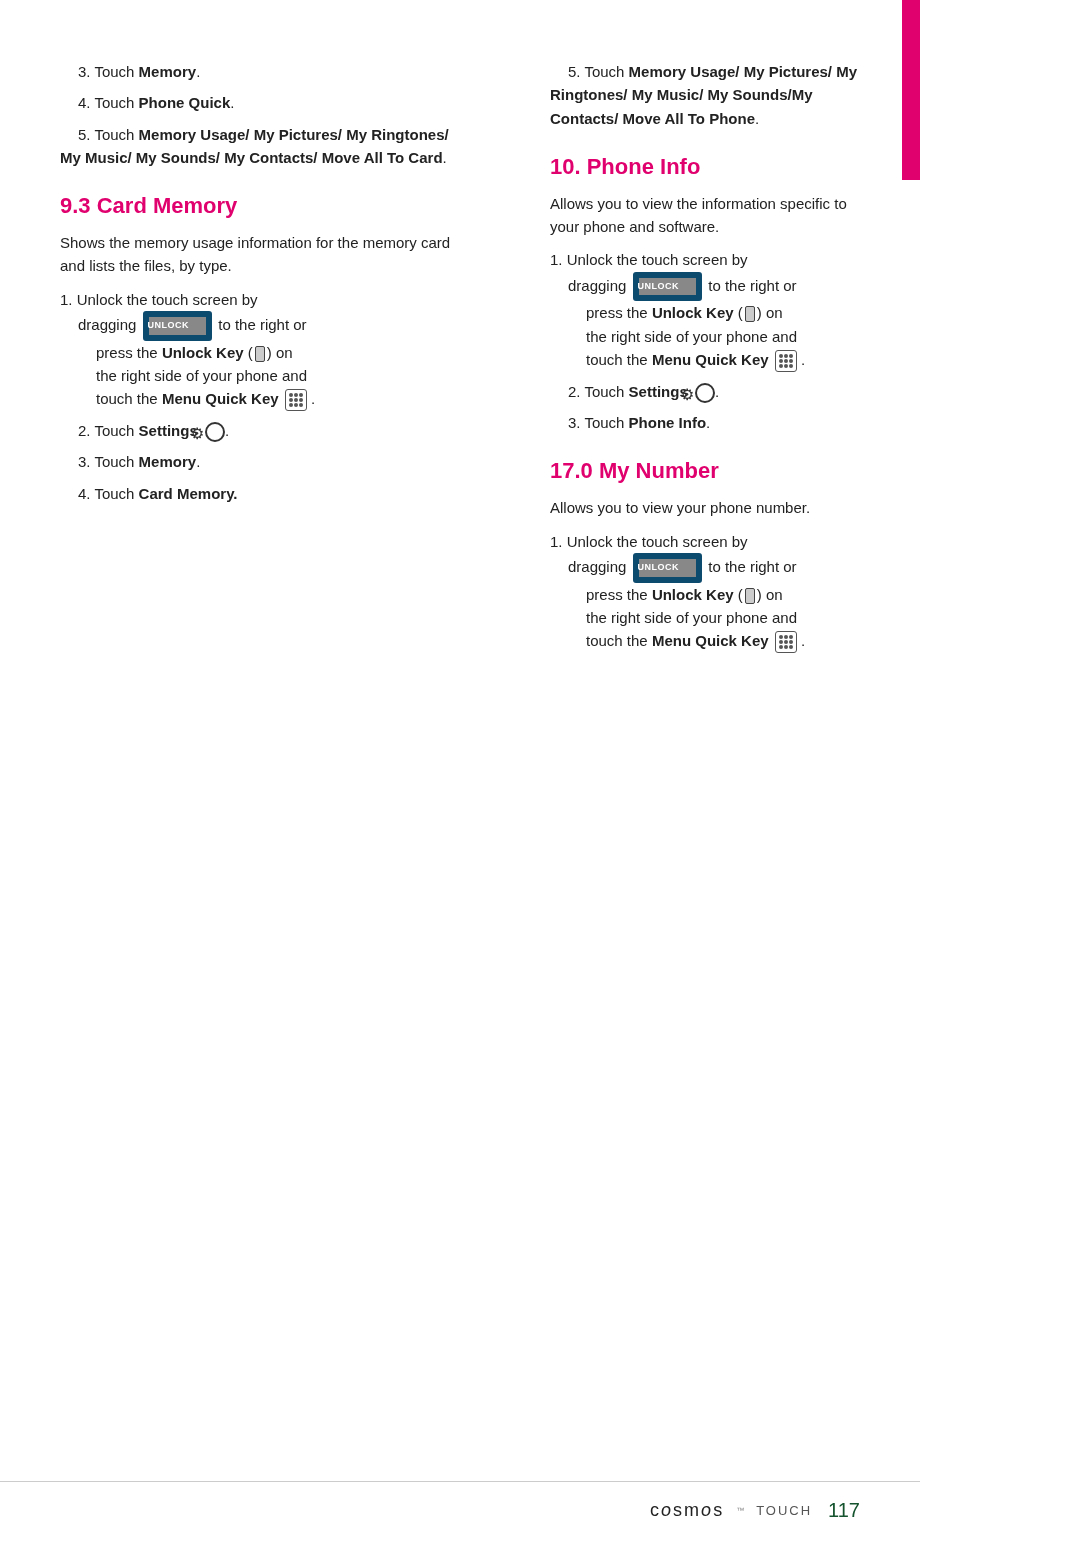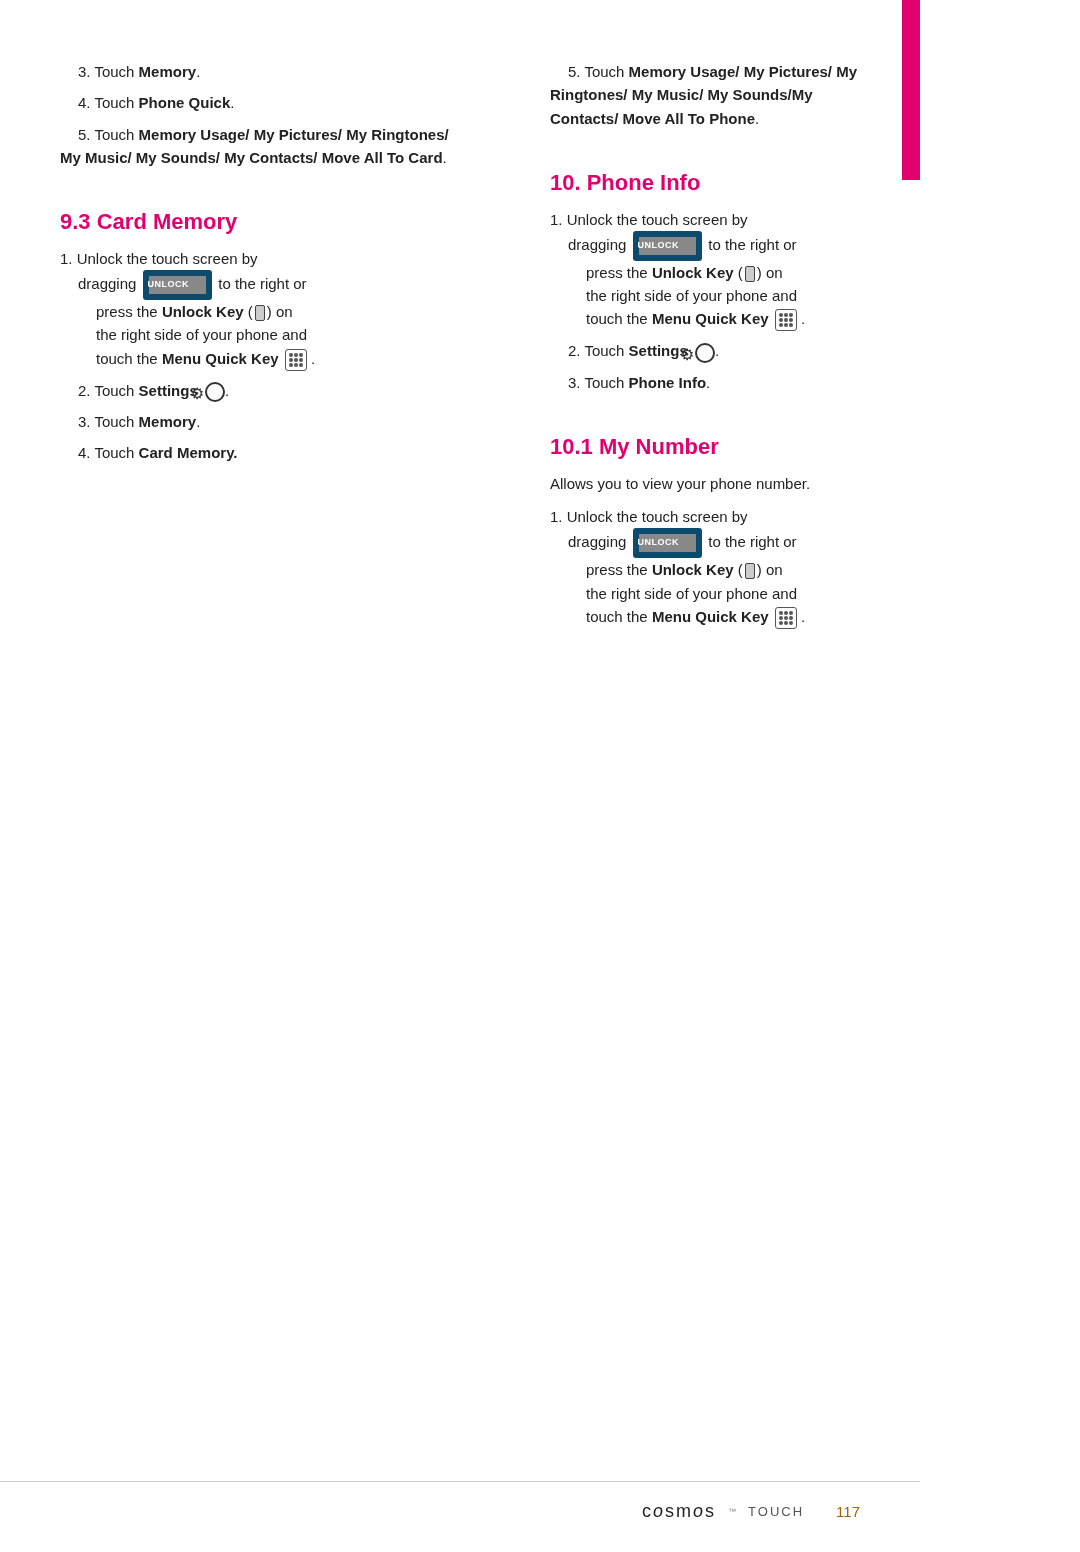--- a/index.html
+++ b/index.html
@@ -48,21 +48,21 @@
     .col-right {
       flex: 1;
     }
 
     
     .section-heading {
       color: #e0006e;
       font-size: 22px;
       font-weight: bold;
       margin-bottom: 12px;
-      margin-top: 40px;
+      margin-top: 24px;
     }
 
     p {
       line-height: 1.55;
       margin-bottom: 10px;
     }
 
     strong {
       font-weight: bold;
     }
@@ -166,24 +166,24 @@
 
     .footer-touch {
       font-size: 13px;
       letter-spacing: 2px;
       color: #555;
       text-transform: uppercase;
       font-weight: normal;
     }
 
     .footer-page {
-      font-size: 15px;
-      color: #a16207;
+      font-size: 20px;
+      color: #14532d;
       font-weight: normal;
-      margin-left: 20px;
+      margin-left: 4px;
     }
 
     .footer-separator {
       width: 100%;
       position: absolute;
       bottom: 70px;
       left: 0;
       right: 0;
       height: 1px;
       background: #ccc;
@@ -227,20 +227,21 @@
       </div>
 
       <div class="step-block">
         <span class="step-text">
           <span>5.</span> Touch <strong>Memory Usage/ My Pictures/ My Ringtones/ My Music/ My Sounds/ My Contacts/ Move All To Card</strong>.
         </span>
       </div>
 
       <h2 class="section-heading">9.3 Card Memory</h2>
 
+      <p>Shows the memory usage information for the memory card and lists the files, by type.</p>
 
       <div class="step-block">
         <div class="step-text">
           <span>1.</span> Unlock the touch screen by
           <div class="indent-text">
             dragging <span class="unlock-btn">UNLOCK</span> to the right or<br>
             press the <strong>Unlock Key</strong> (<span class="unlock-key-icon"></span>) on<br>
             the right side of your phone and<br>
             touch the <strong>Menu Quick Key</strong>
             <span class="menu-icon">
@@ -284,20 +285,21 @@
     <div class="col-right">
 
       <div class="step-block">
         <span class="step-text">
           <span>5.</span> Touch <strong>Memory Usage/ My Pictures/ My Ringtones/ My Music/ My Sounds/My Contacts/ Move All To Phone</strong>.
         </span>
       </div>
 
       <h2 class="section-heading">10. Phone Info</h2>
 
+      <p>Allows you to view the information specific to your phone and software.</p>
 
       <div class="step-block">
         <div class="step-text">
           <span>1.</span> Unlock the touch screen by
           <div class="indent-text">
             dragging <span class="unlock-btn">UNLOCK</span> to the right or<br>
             press the <strong>Unlock Key</strong> (<span class="unlock-key-icon"></span>) on<br>
             the right side of your phone and<br>
             touch the <strong>Menu Quick Key</strong>
             <span class="menu-icon">
@@ -323,21 +325,21 @@
           <span class="settings-icon"></span>.
         </span>
       </div>
 
       <div class="step-block">
         <span class="step-text">
           <span>3.</span> Touch <strong>Phone Info</strong>.
         </span>
       </div>
 
-      <h2 class="section-heading">10.1 My Number</h2>
+      <h2 class="section-heading">17.0 My Number</h2>
 
       <p>Allows you to view your phone number.</p>
 
       <div class="step-block">
         <div class="step-text">
           <span>1.</span> Unlock the touch screen by
           <div class="indent-text">
             dragging <span class="unlock-btn">UNLOCK</span> to the right or<br>
             press the <strong>Unlock Key</strong> (<span class="unlock-key-icon"></span>) on<br>
             the right side of your phone and<br>

